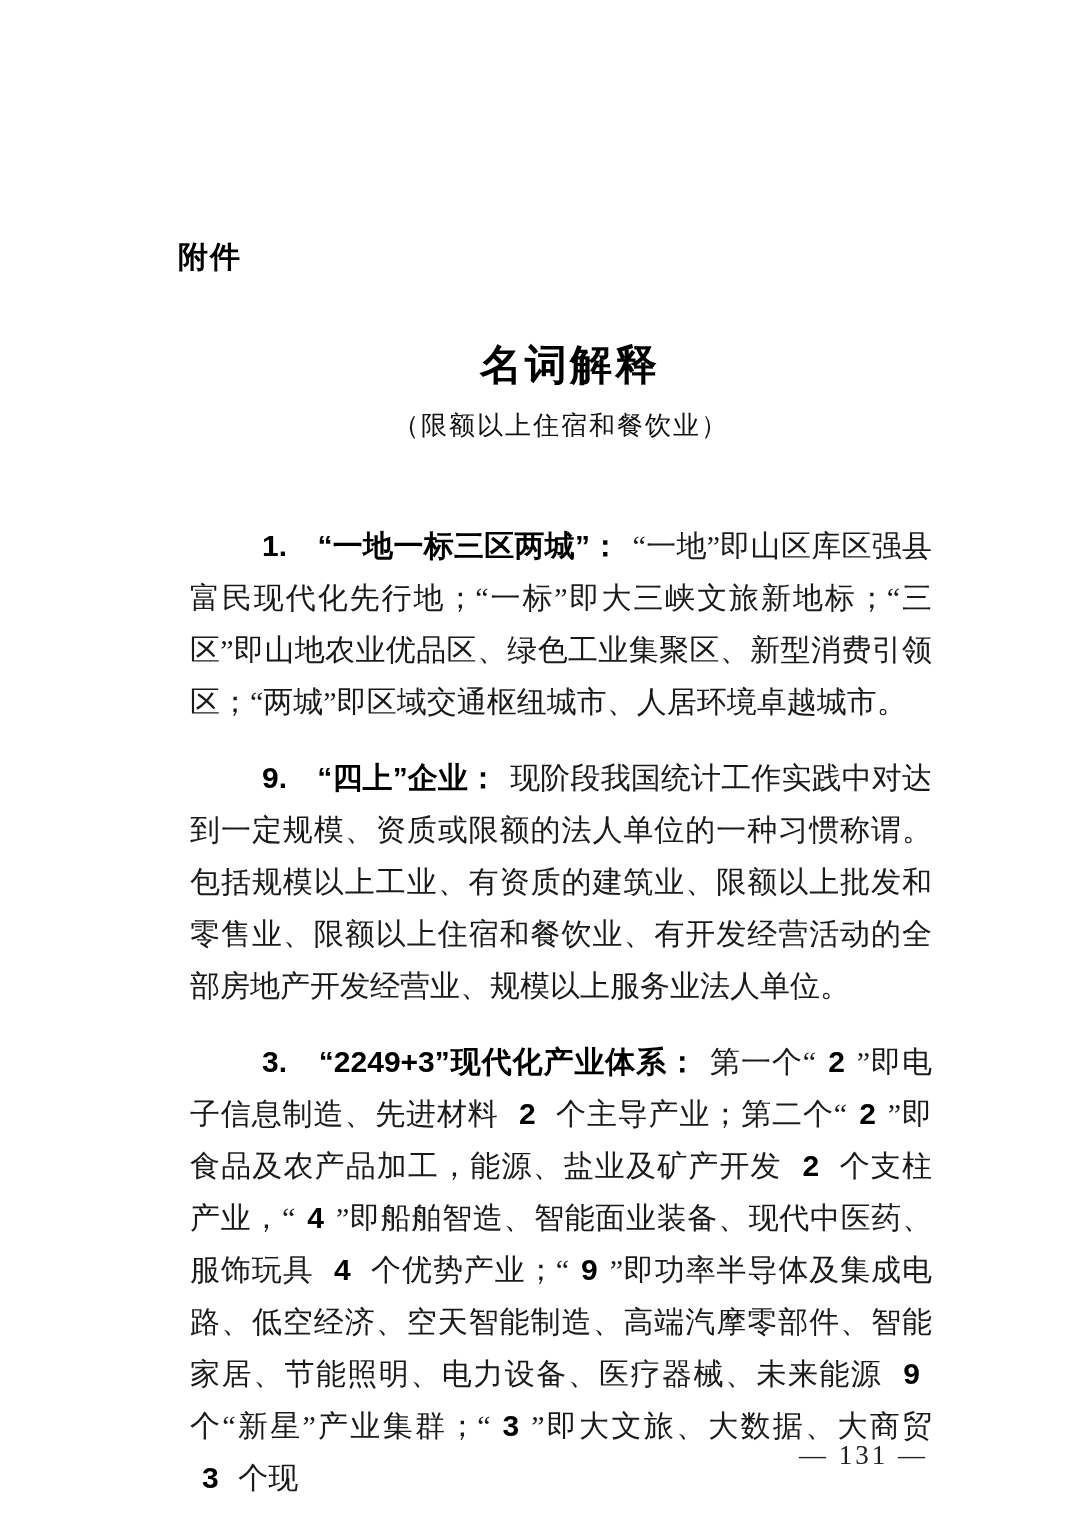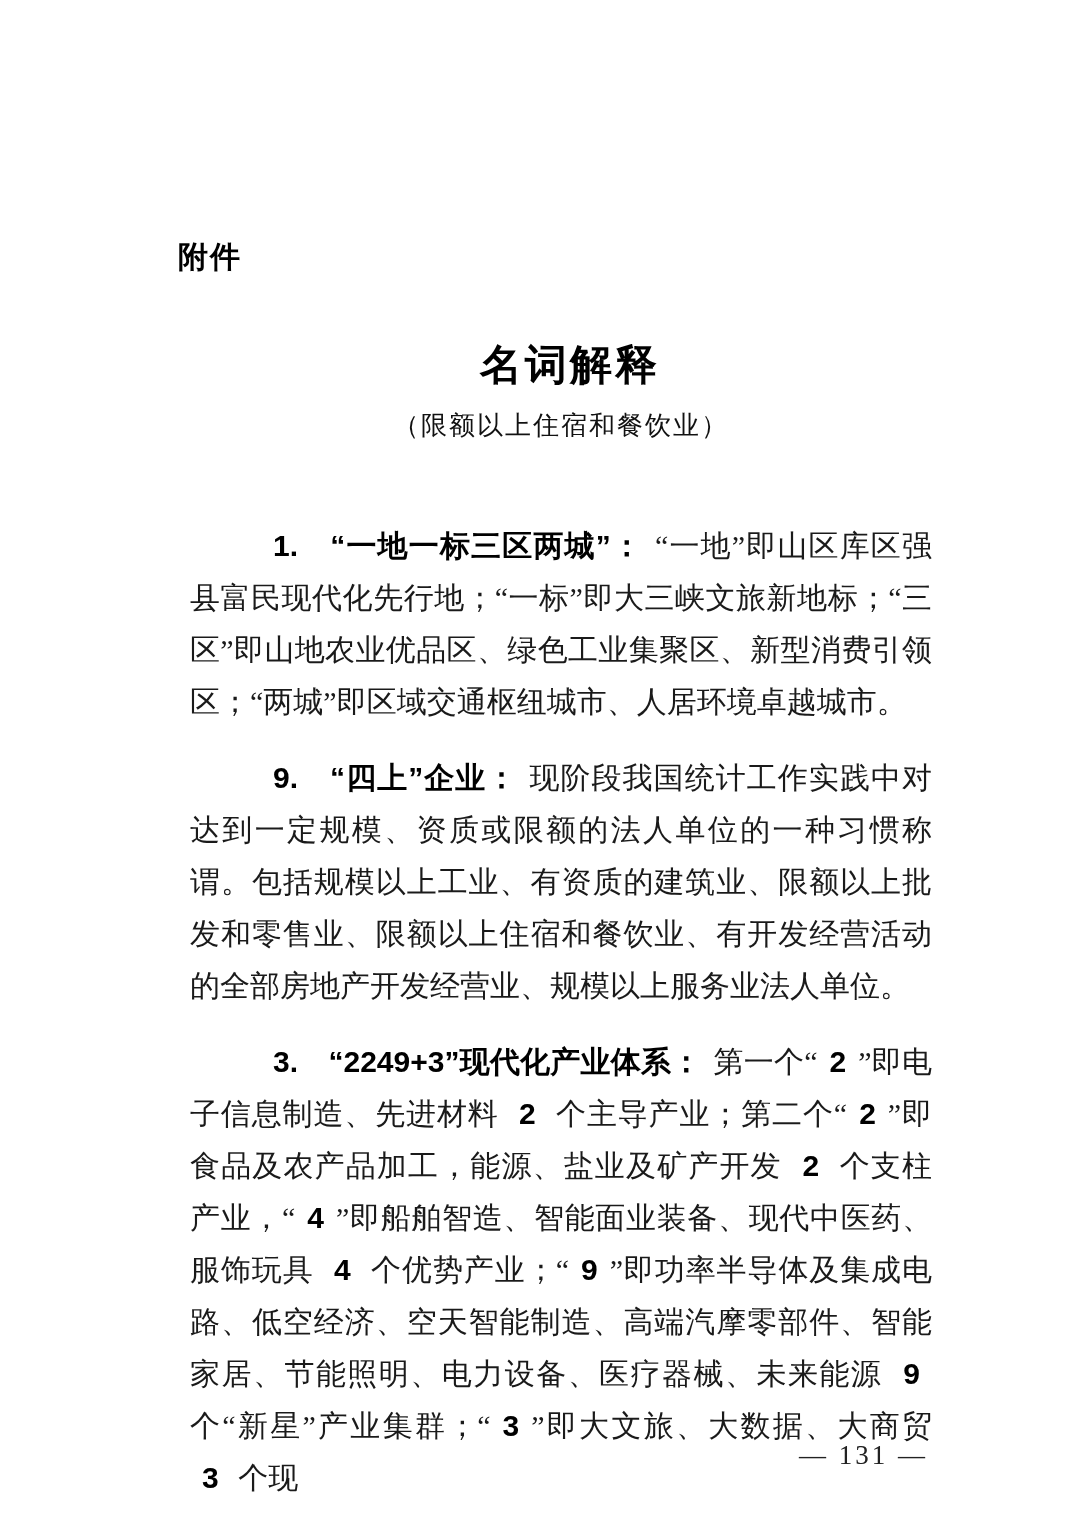--- a/index.html
+++ b/index.html
@@ -57,21 +57,20 @@
     color: #1a1a1a;
   }
   .para {
     text-indent: 60px;
     margin: 0;
   }
   .term {
     font-weight: 700;
     color: #000000;
     font-family: "Liberation Sans", sans-serif;
-    margin-left: 11px;
   }
   .num {
     font-family: "Liberation Sans", sans-serif;
     font-weight: 700;
     color: #000000;
   }
   .page-number {
     position: absolute;
     top: 1358px;
     right: 158px;

